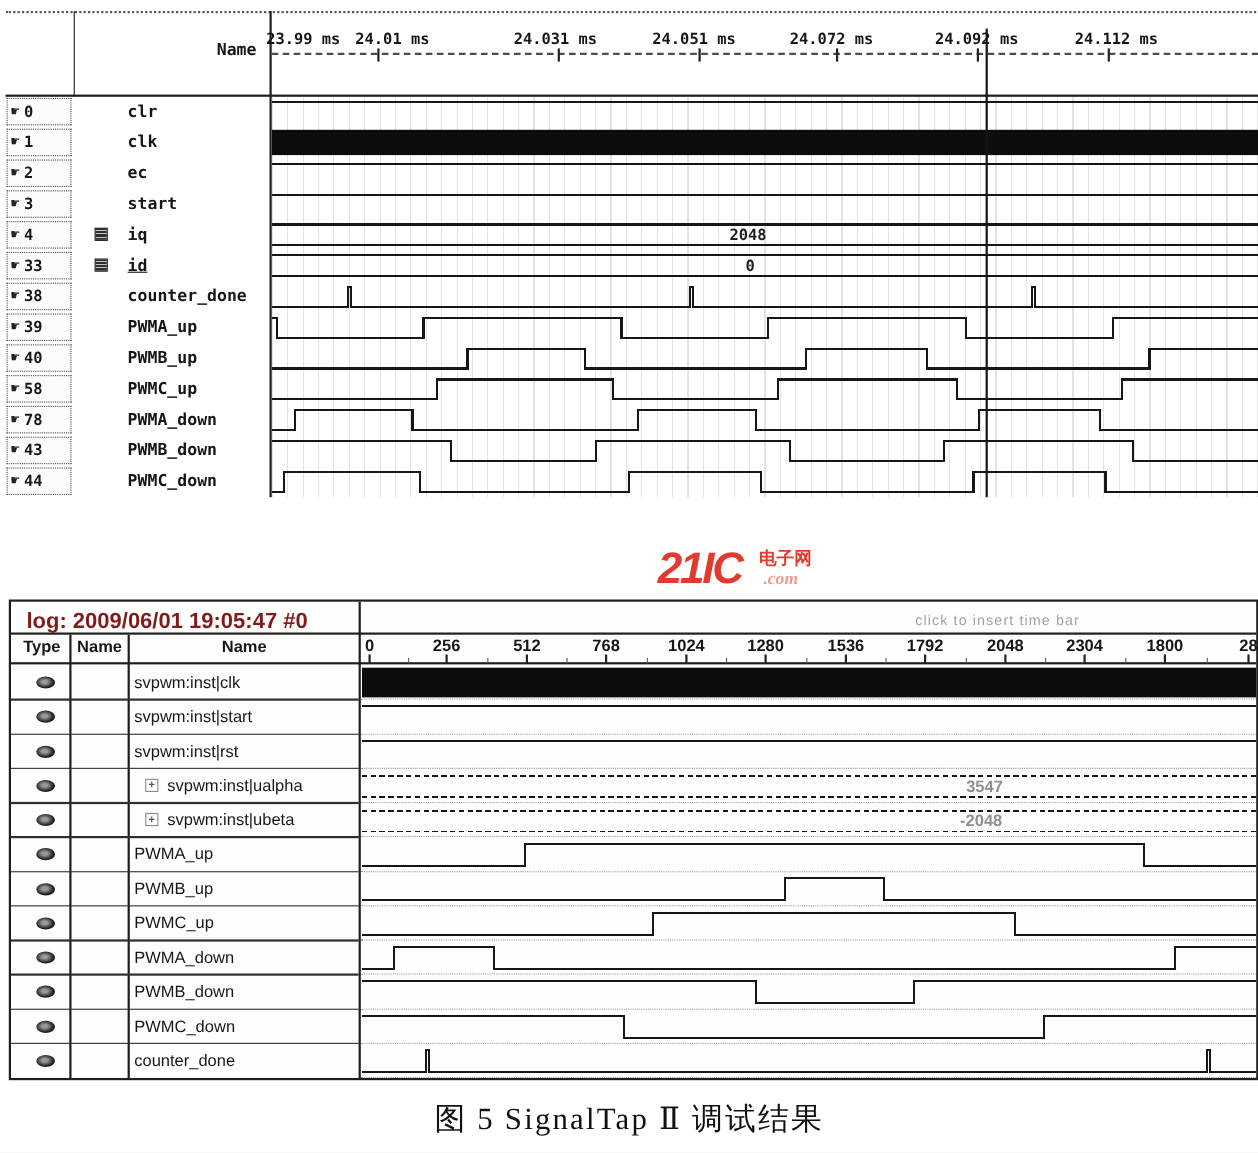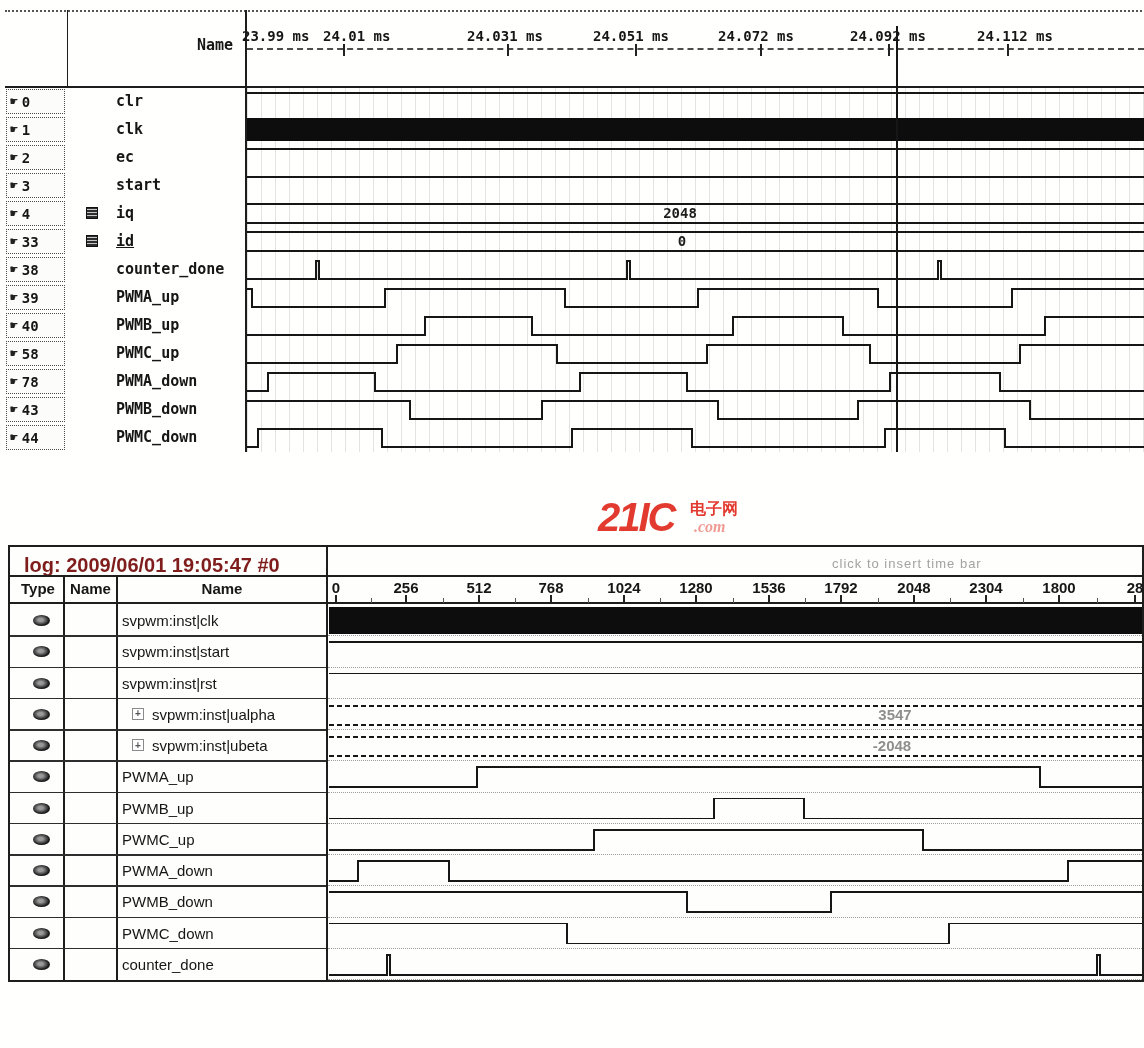--- a/index.html
+++ b/index.html
@@ -288,13 +288,14 @@
         <path d="M0 182.25 H148 V162.25 H711 V182.25 H813" fill="none" stroke="#161616" stroke-width="1.8" shape-rendering="crispEdges"></path>
         <path d="M0 213.5 H385 V193.5 H475 V213.5 H813" fill="none" stroke="#161616" stroke-width="1.8" shape-rendering="crispEdges"></path>
         <path d="M0 244.75 H265 V224.75 H594 V244.75 H813" fill="none" stroke="#161616" stroke-width="1.8" shape-rendering="crispEdges"></path>
         <path d="M0 276 H29 V256 H120 V276 H739 V256 H813" fill="none" stroke="#161616" stroke-width="1.8" shape-rendering="crispEdges"></path>
         <path d="M0 287.25 H358 V307.25 H502 V287.25 H813" fill="none" stroke="#161616" stroke-width="1.8" shape-rendering="crispEdges"></path>
         <path d="M0 318.5 H238 V338.5 H620 V318.5 H813" fill="none" stroke="#161616" stroke-width="1.8" shape-rendering="crispEdges"></path>
         <path d="M0 369.75 H58 V349.75 H61 V369.75 H768 V349.75 H771 V369.75 H813" fill="none" stroke="#161616" stroke-width="1.8" shape-rendering="crispEdges"></path>
       </svg>
   </section>
 
+  <div class="abs caption" style="left:0;top:998px;">图 5  SignalTap Ⅱ 调试结果</div>
 </div>
 
 </body></html>

